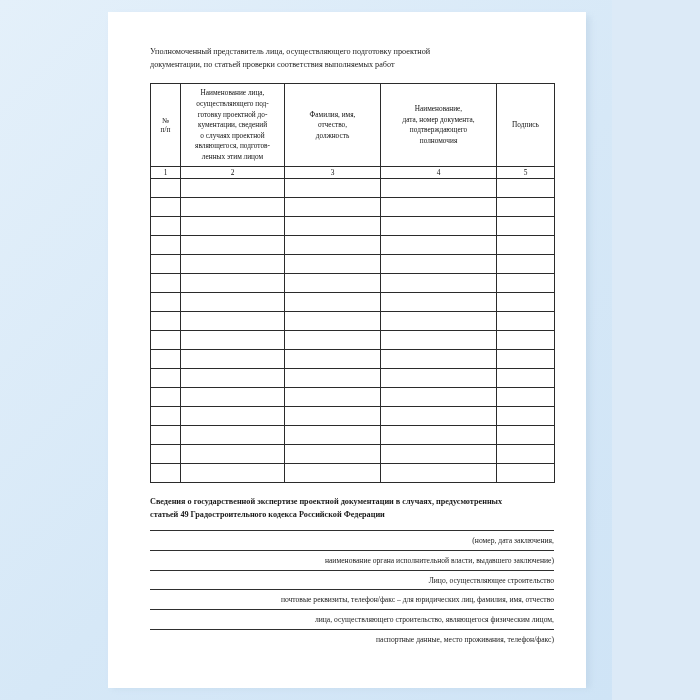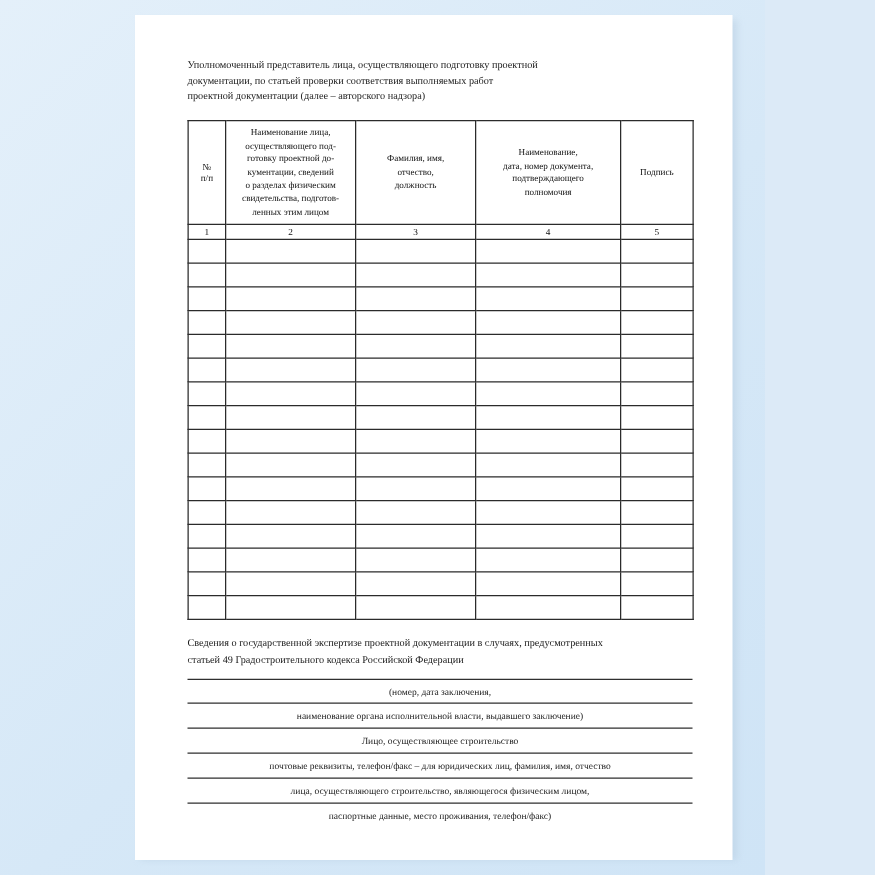--- a/index.html
+++ b/index.html
@@ -83,54 +83,53 @@
 
   .npp { line-height: 1.3; }
 
   .section-note {
     font-size: 8.2px;
     line-height: 1.55;
     color: #1a1a1a;
     margin: 13px 0 8px 6px;
     max-width: 410px;
   }
-  .section-note div { white-space: nowrap; }
+  .section-note div { white-space: nowrap; font-weight: bold; }
 
   .lines {
     margin-left: 6px;
     width: 404px;
   }
   .line-block {
     position: relative;
   }
   .rule {
     border-bottom: 1px solid #2f2f2f;
     height: 0;
     width: 404px;
   }
   .caption {
     font-size: 7.6px;
-    text-align: center;
+    text-align: right;
     color: #1a1a1a;
     padding: 5px 0 4px;
     line-height: 1.3;
     white-space: nowrap;
   }
 </style>
 </head>
 <body>
 
 <div class="canvas">
   <div class="page-shadow"></div>
   <div class="page">
 
     <div class="intro">
       <div>Уполномоченный представитель лица, осуществляющего подготовку проектной</div>
       <div>документации, по статьей проверки соответствия выполняемых работ</div>
-      <div>проектной документации (далее – авторского надзора)</div>
     </div>
 
     <table class="main">
       <colgroup>
         <col class="col1">
           <col class="col2">
           <col class="col3">
           <col class="col4">
           <col class="col5">
       </colgroup>
@@ -140,22 +139,22 @@
             <div class="npp">
               <div>№</div>
               <div>п/п</div>
             </div>
           </th>
           <th>
             <div>Наименование лица,</div>
             <div>осуществляющего под-</div>
             <div>готовку проектной до-</div>
             <div>кументации, сведений</div>
-            <div>о разделах физическим</div>
-            <div>свидетельства, подготов-</div>
+            <div>о случаях проектной</div>
+            <div>являющегося, подготов-</div>
             <div>ленных этим лицом</div>
           </th>
           <th>
             <div>Фамилия, имя,</div>
             <div>отчество,</div>
             <div>должность</div>
           </th>
           <th>
             <div>Наименование,</div>
             <div>дата, номер  документа,</div>

